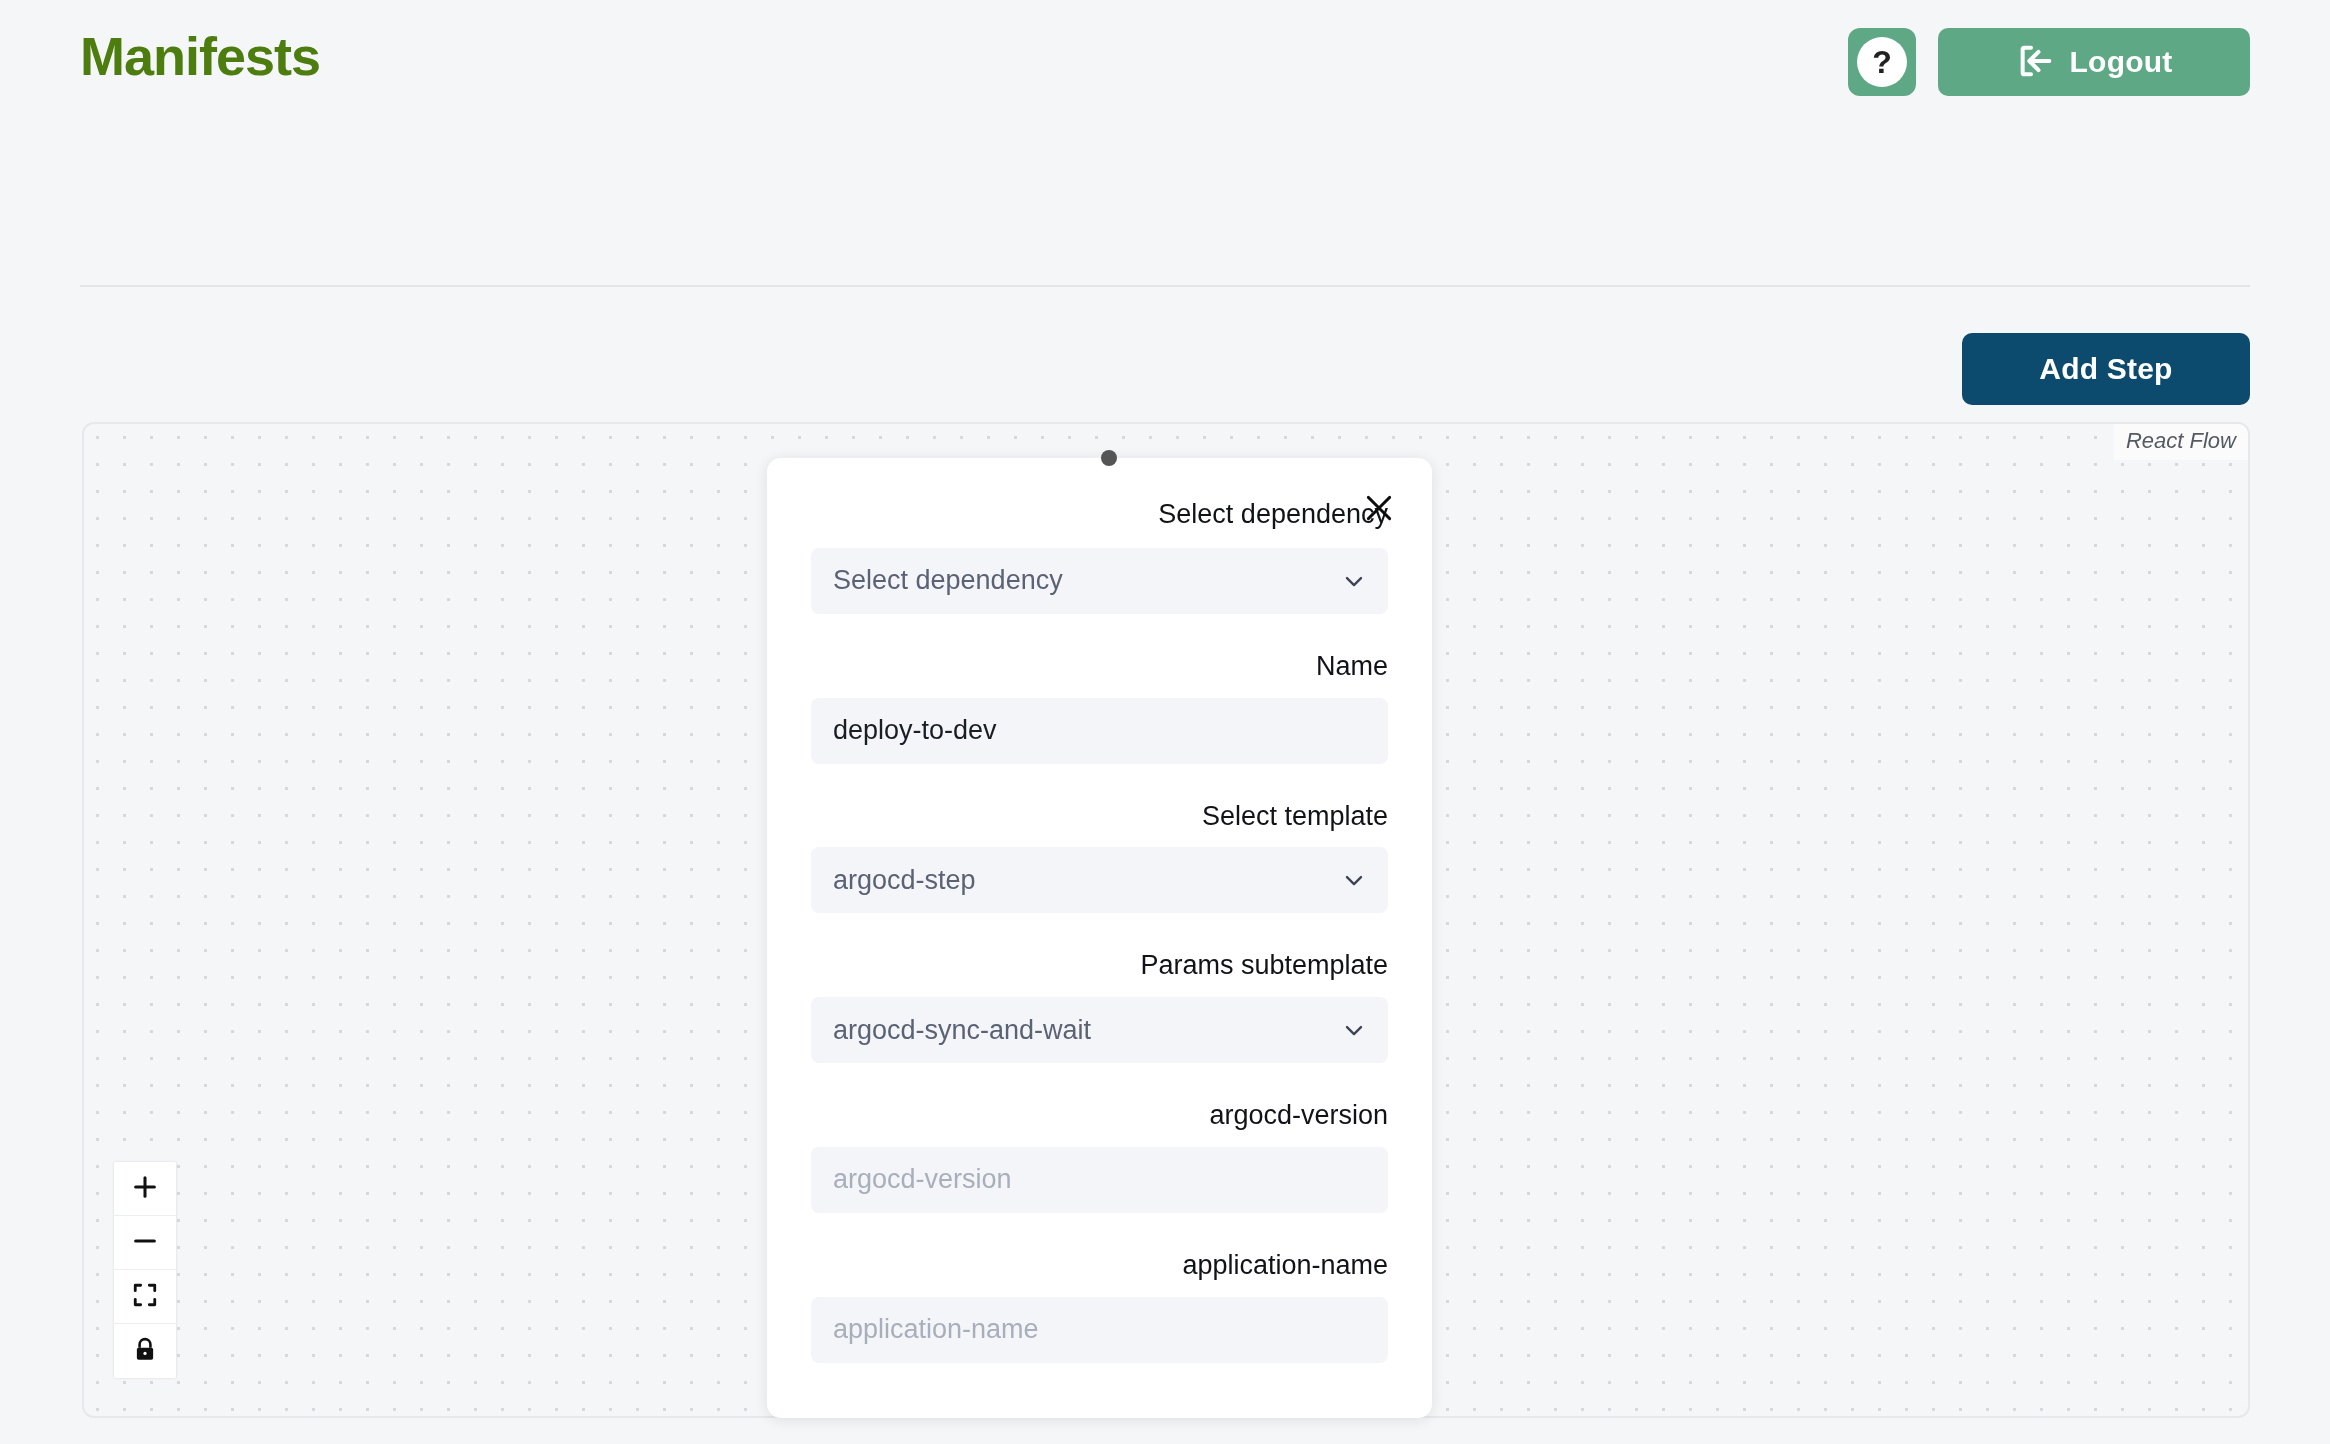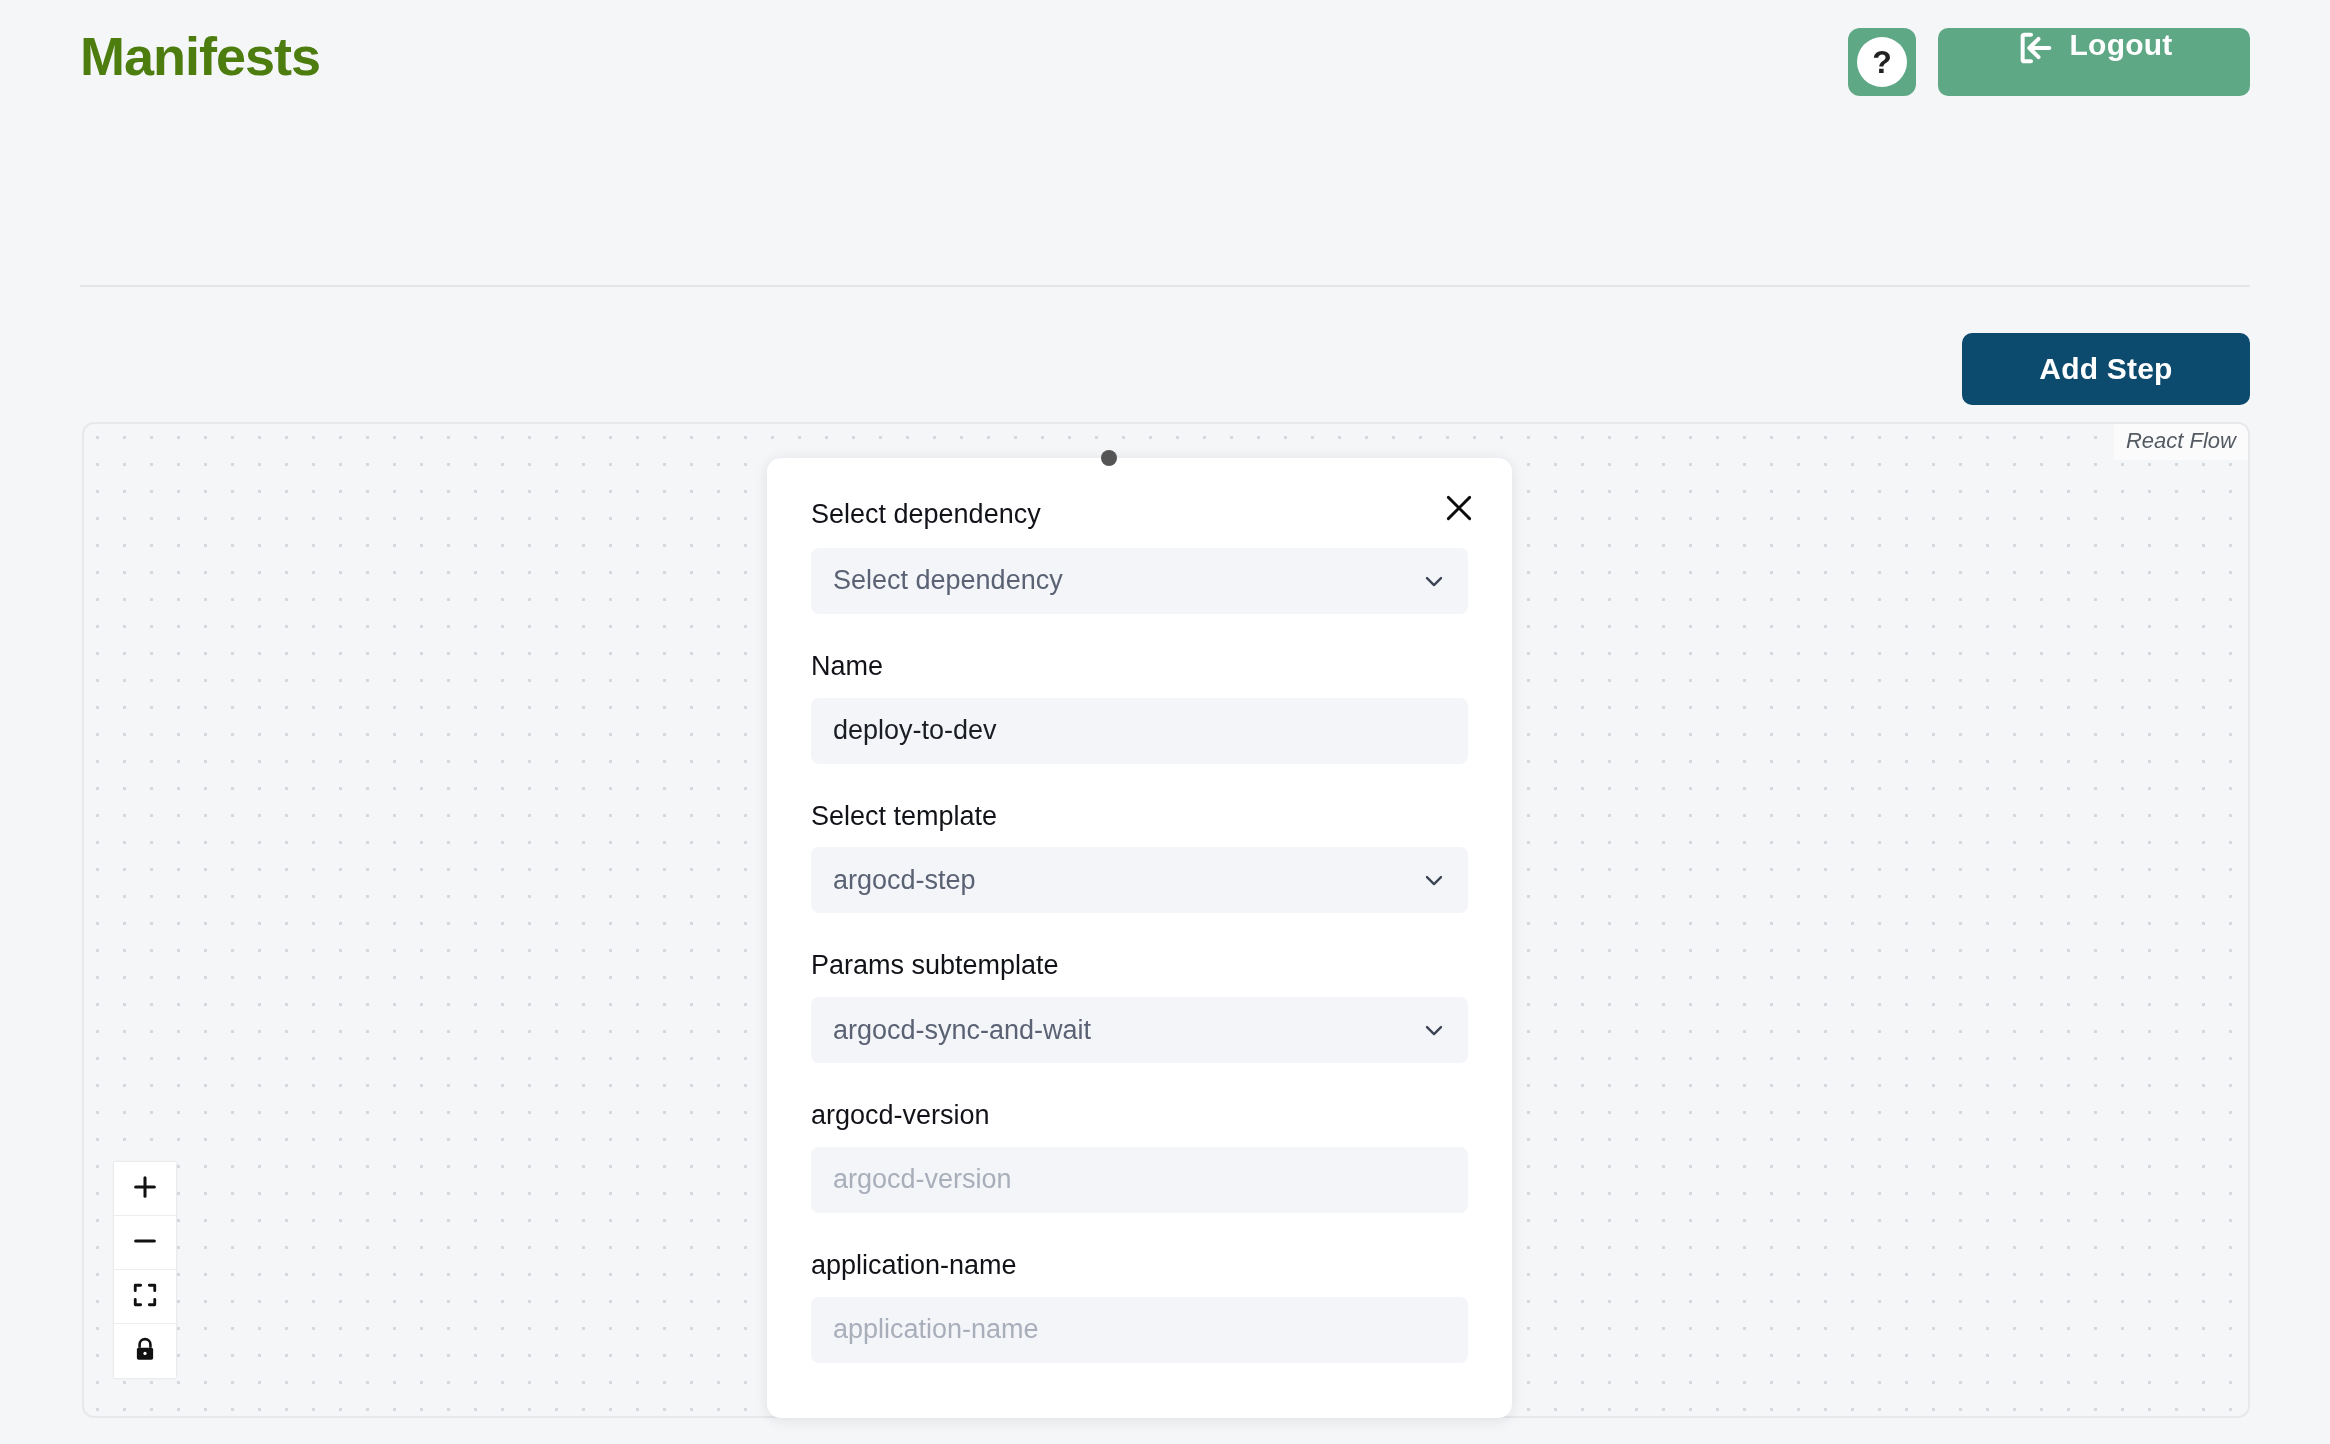--- a/index.html
+++ b/index.html
@@ -70,21 +70,21 @@
   }
 
   .logout-button {
     height: 68px;
     min-width: 312px;
     padding: 0 34px;
     border-radius: 10px;
     background: #5fa886;
     border: none;
     display: flex;
-    align-items: flex-start;
+    align-items: center;
     justify-content: center;
     gap: 14px;
     cursor: pointer;
   }
   .logout-label {
     font-size: 30px;
     font-weight: 700;
     color: #ffffff;
     letter-spacing: 0.2px;
   }
@@ -207,28 +207,29 @@
     height: 16px;
     border-radius: 50%;
     background: #555555;
     z-index: 30;
   }
 
   .step-node {
     position: absolute;
     left: 767px;
     top: 458px;
-    width: 745px;
+    width: 665px;
     height: 960px;
     background: #ffffff;
     border-radius: 14px;
     box-shadow: 0 2px 14px rgba(20,25,40,0.10);
     z-index: 20;
     overflow: hidden;
     padding: 40px 44px 0 44px;
+    text-align: right;
   }
 
   .node-close {
     position: absolute;
     right: 30px;
     top: 28px;
     width: 46px;
     height: 46px;
     background: none;
     border: none;

